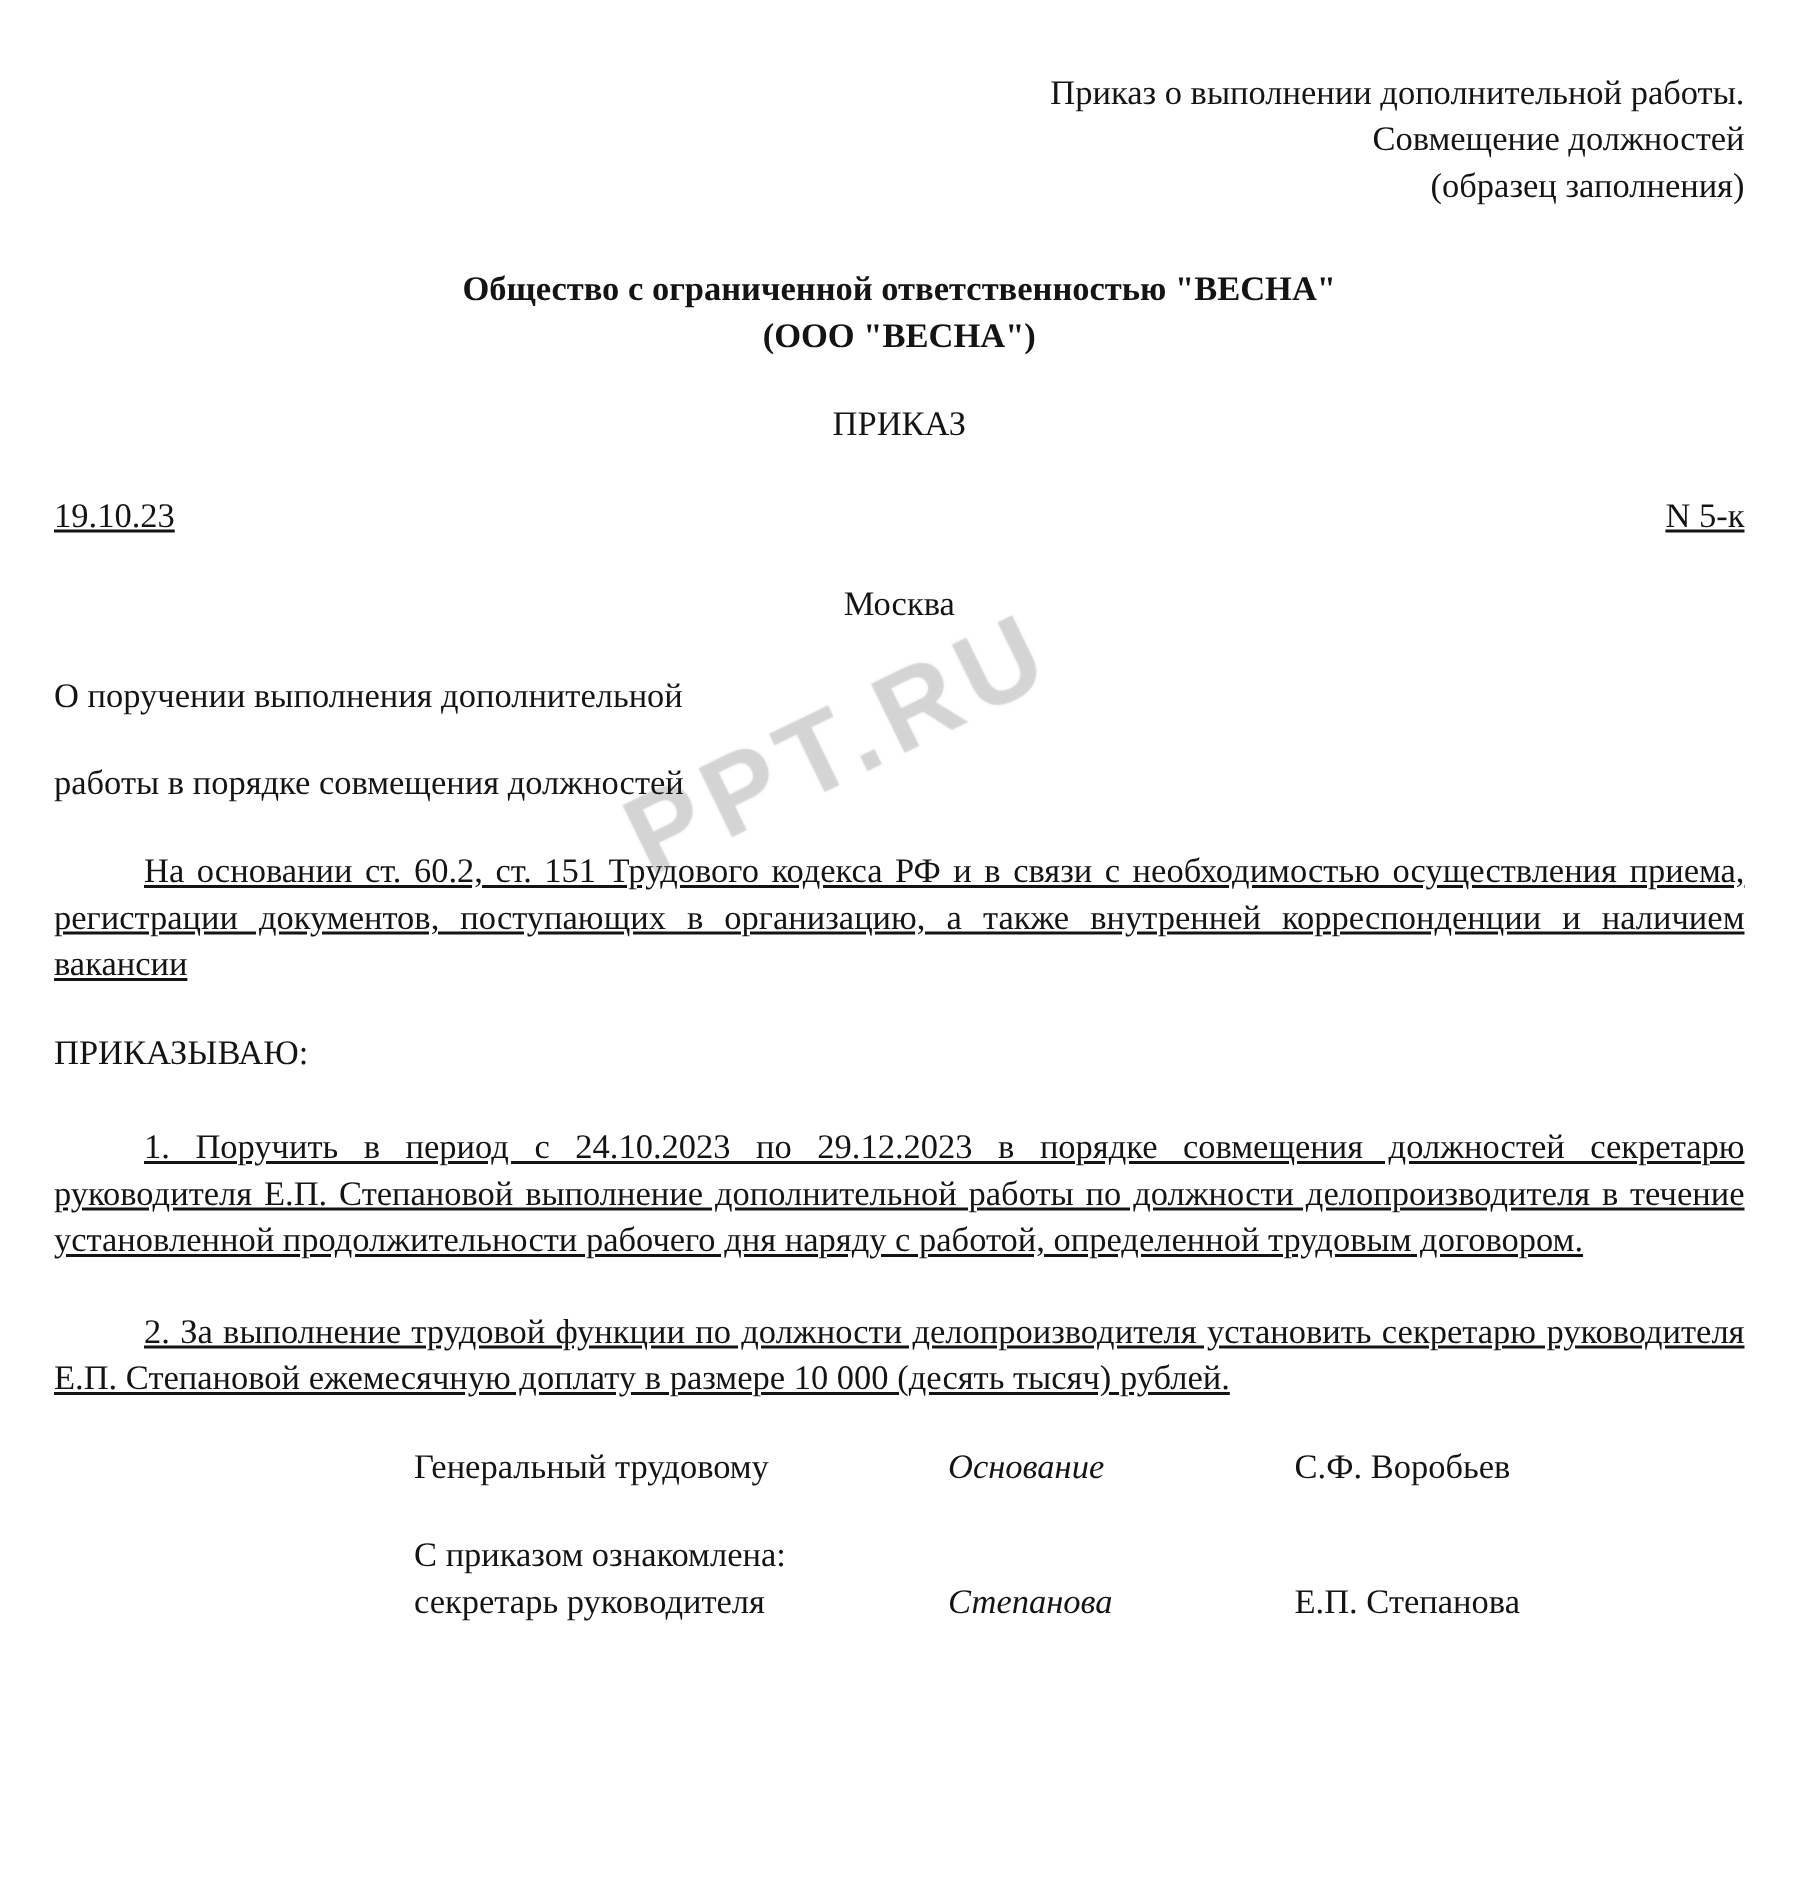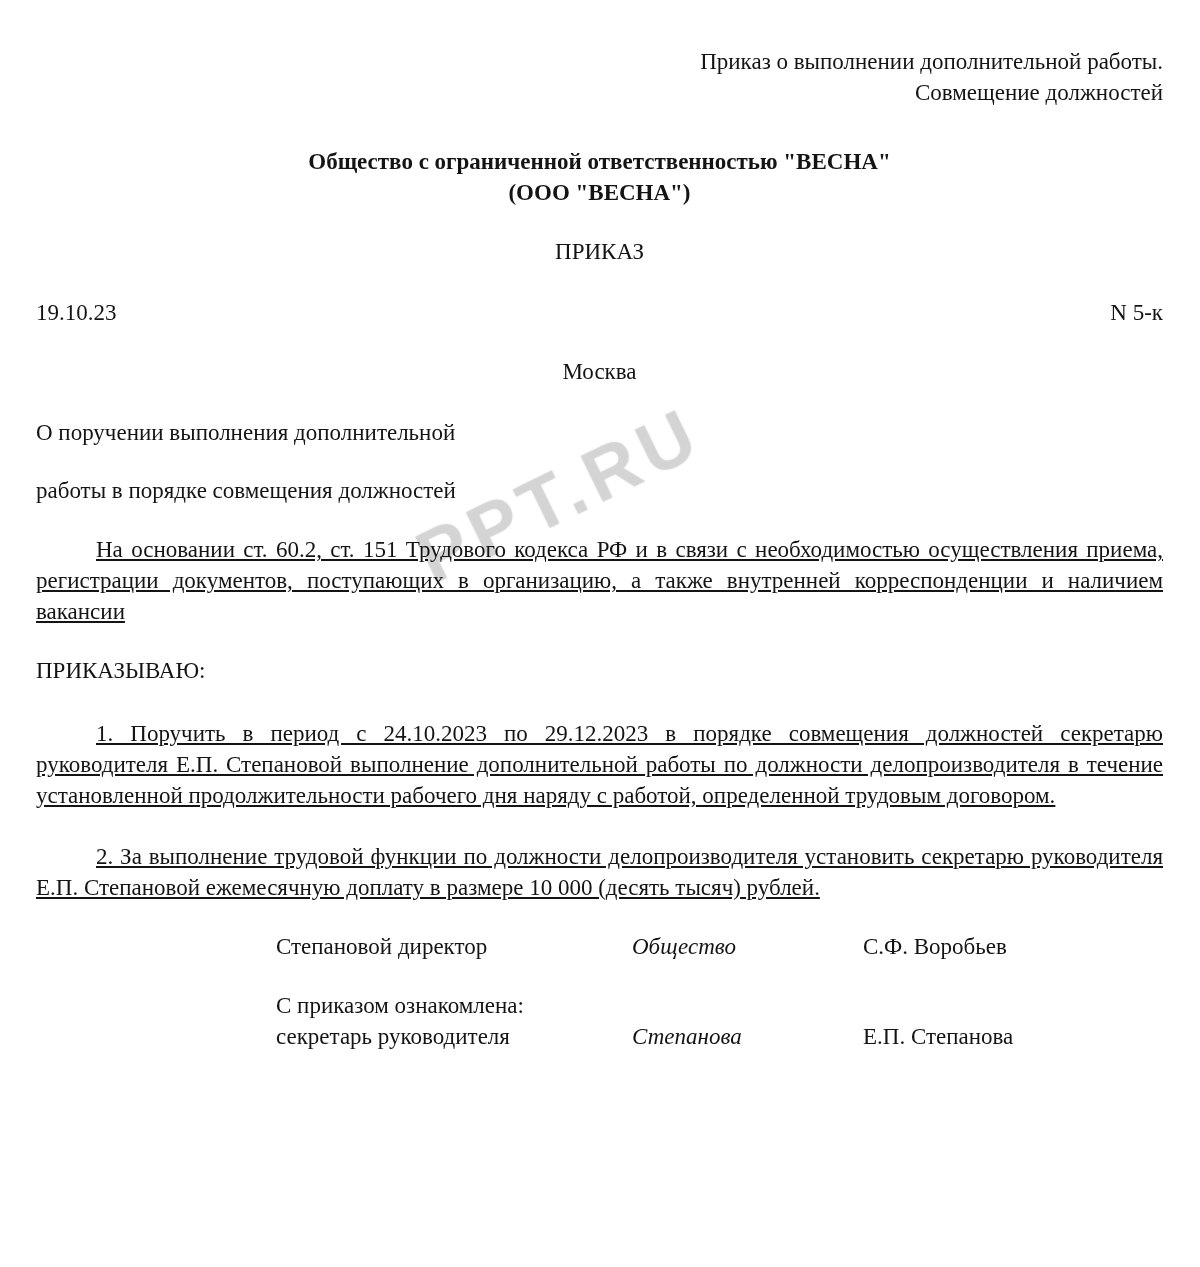--- a/index.html
+++ b/index.html
@@ -54,20 +54,21 @@
     margin-top: 38px;
   }
   .doc-type {
     text-align: center;
     margin-top: 28px;
   }
   .meta-row {
     display: flex;
     justify-content: space-between;
     margin-top: 30px;
+    text-decoration: underline;
   }
   .city {
     text-align: center;
     margin-top: 28px;
   }
   .subject-line1 { margin-top: 30px; }
   .subject-line2 { margin-top: 27px; }
 
   .para {
     margin-top: 28px;
@@ -95,20 +96,21 @@
 <body>
 
 <div class="watermark">PPT.RU</div>
 
 <div class="page">
   <div class="content">
 
     <div class="header-note">
       <div>Приказ о выполнении дополнительной работы.</div>
       <div>Совмещение должностей</div>
+      <div>(образец заполнения)</div>
     </div>
 
     <div class="company">
       <div>Общество с ограниченной ответственностью "ВЕСНА"</div>
       <div>(ООО "ВЕСНА")</div>
     </div>
 
     <div class="doc-type">ПРИКАЗ</div>
 
     <div class="meta-row">
@@ -125,22 +127,22 @@
 
     <div class="order-word">ПРИКАЗЫВАЮ:</div>
 
     <div class="para para-item1">1. Поручить в период с 24.10.2023 по 29.12.2023 в порядке совмещения должностей секретарю руководителя Е.П. Степановой выполнение дополнительной работы по должности делопроизводителя в течение установленной продолжительности рабочего дня наряду с работой, определенной трудовым договором.</div>
 
     <div class="para para-item2">2. За выполнение трудовой функции по должности делопроизводителя установить секретарю руководителя Е.П. Степановой ежемесячную доплату в размере 10 000 (десять тысяч) рублей.</div>
 
 
     <div class="sig-block">
       <div class="sig-row">
-        <span class="sig-title">Степановой директор</span>
-        <span class="sig-sign">Общество</span>
+        <span class="sig-title">Генеральный трудовому</span>
+        <span class="sig-sign">Основание</span>
         <span class="sig-name">С.Ф. Воробьев</span>
       </div>
     </div>
 
     <div class="ack-block">
       <div>С приказом ознакомлена:</div>
       <div class="sig-row">
         <span class="sig-title">секретарь руководителя</span>
         <span class="sig-sign">Степанова</span>
         <span class="sig-name">Е.П. Степанова</span>

